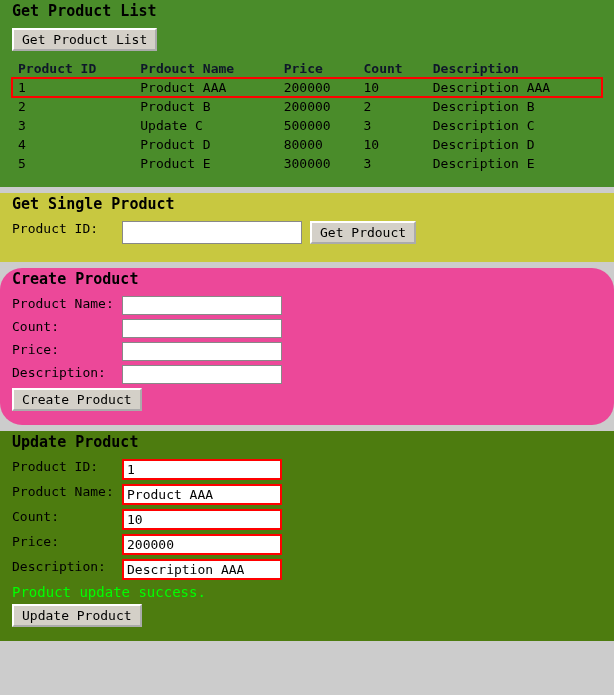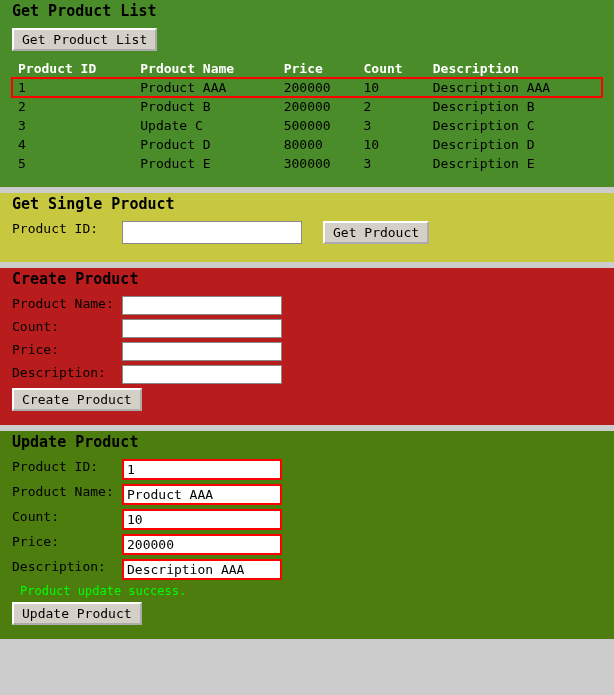--- a/index.html
+++ b/index.html
@@ -18,21 +18,21 @@
     .section-title {
       font-size: 15px;
       font-weight: bold;
       margin-bottom: 8px;
       color: #000;
     }
 
     
     .section-green { background-color: #4a8c2a; color: #000; }
     .section-yellow { background-color: #c8c840; color: #000; }
-    .section-orange { background-color: #b91c1c; color: #000; }
+    .section-orange { background-color: #ec4899; color: #000; border-radius: 22px; }
     .section-blue { background-color: #4d7c0f; color: #000; }
 
     
     .btn {
       background: #d4d0c8;
       border: 2px outset #fff;
       padding: 2px 8px;
       font-family: monospace;
       font-size: 13px;
       cursor: pointer;
@@ -42,21 +42,21 @@
     table {
       border-collapse: collapse;
       width: 100%;
       color: #000;
       background: #4a8c2a;
     }
     table th {
       text-align: left;
       padding: 2px 6px;
       font-weight: bold;
-      color: #ffffff;
+      color: #0f172a;
     }
     table td {
       padding: 2px 6px;
       color: #000;
     }
 
     
     input[type="text"] {
       border: 1px solid #888;
       font-family: monospace;
@@ -71,22 +71,22 @@
       margin-bottom: 4px;
     }
     .form-label {
       color: #000;
       min-width: 110px;
     }
 
     .success-text {
       color: #00ff00;
       font-family: monospace;
-      font-size: 12px;
-      margin: 4px 8px;
+      font-size: 14px;
+      margin: 4px 0;
     }
   </style>
 </head>
 <body>
 
 <div class="section section-green">
   <div class="section-title">Get Product List</div>
   <button class="btn">Get Product List</button>
   <div style="margin-top: 8px;">
     <table>
@@ -138,21 +138,21 @@
         </tbody>
     </table>
   </div>
 </div>
 
 <div class="section section-yellow">
   <div class="section-title">Get Single Product</div>
   <div class="form-row">
     <span class="form-label">Product ID:</span>
     <input type="text" style="width: 180px;" value="">
-    <button class="btn" style="margin-left: 21px;">Get Prdouct</button>
+    <button class="btn" style="margin-left: 8px;">Get Prdouct</button>
   </div>
 </div>
 
 <div class="section section-orange">
   <div class="section-title">Create Product</div>
   <div id="create-form">
   <div class="form-row">
         <span class="form-label">Product Name:</span>
         <input type="text" style="width: 160px;">
       </div>

